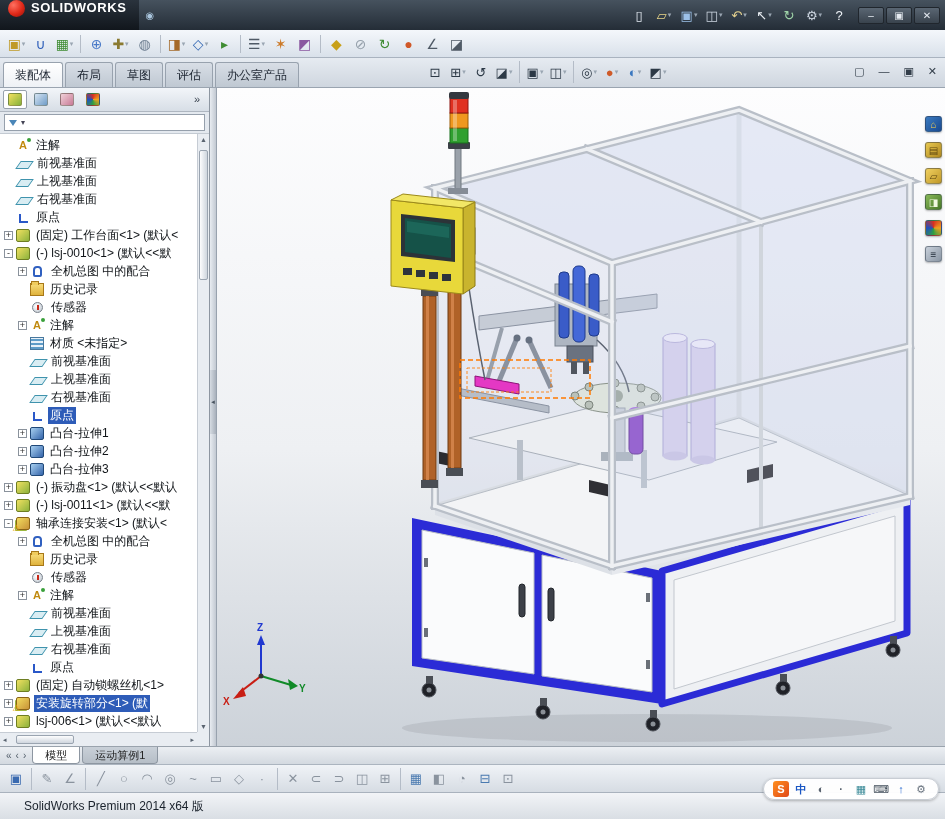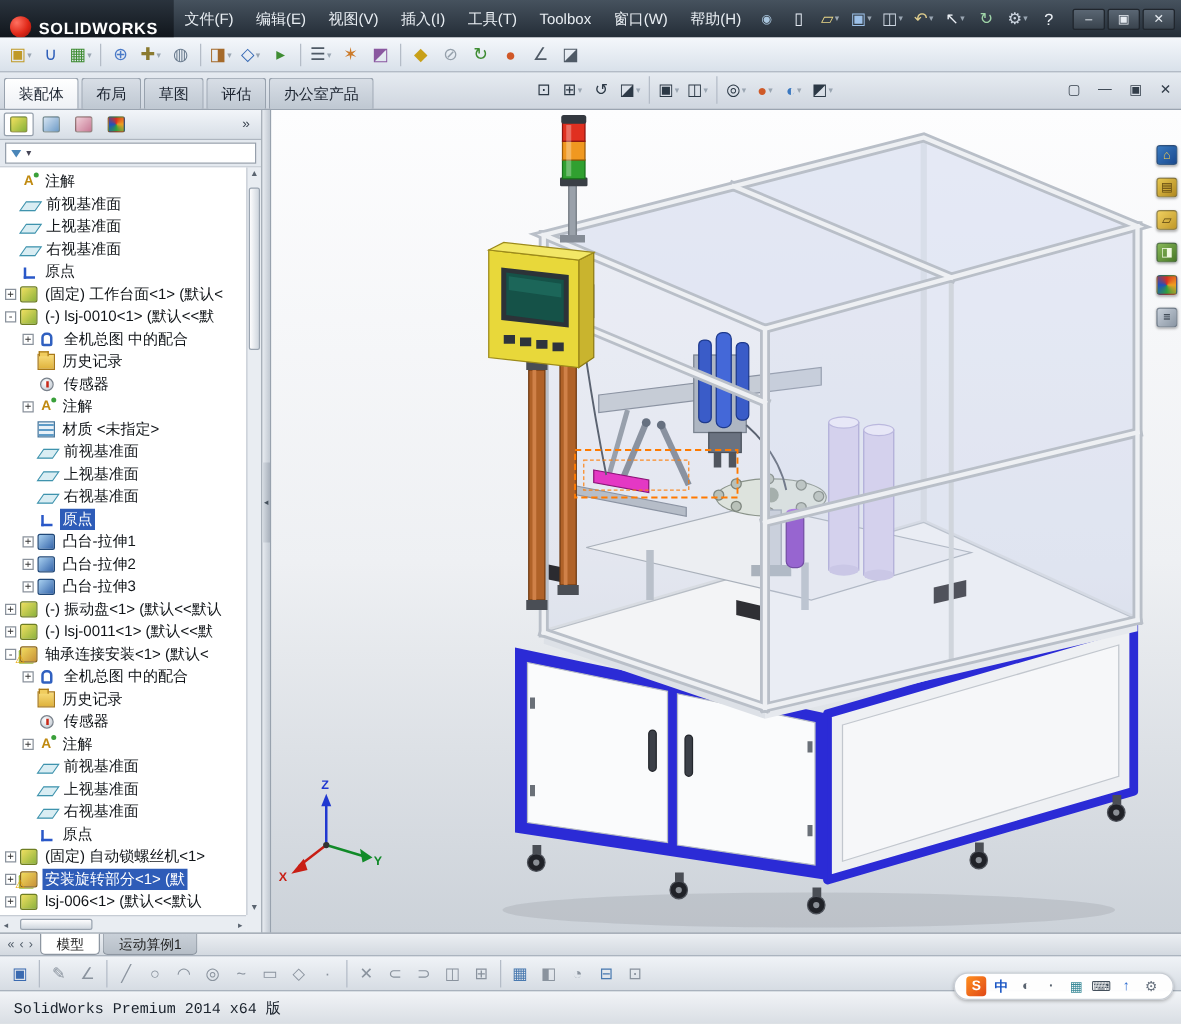--- a/index.html
+++ b/index.html
@@ -3,21 +3,21 @@
 <meta charset="utf-8">
 <style>
   * { box-sizing: border-box; margin: 0; padding: 0; }
   html,body { width:945px; height:819px; overflow:hidden; }
   body { font-family:"Liberation Sans","DejaVu Sans",sans-serif; font-size:12px; }
   #app { position:relative; width:945px; height:819px; background:#cfd4da; overflow:hidden; user-select:none; }
 
   
   .titlebar { position:absolute; top:0; left:0; right:0; height:30px;
     background:linear-gradient(#46525e,#242d37); display:flex; align-items:center; color:#e9eef3; }
-  .logo { height:30px; display:flex; align-items:flex-end; gap:6px; padding:0 12px 0 8px;
+  .logo { height:30px; display:flex; align-items:flex-start; gap:6px; padding:0 12px 0 8px;
     background:linear-gradient(#2a333d,#11161c); }
   .logo-mark { width:17px; height:17px; border-radius:50%;
     background:radial-gradient(circle at 32% 30%,#ff7060 0%,#e02818 55%,#8c1008 100%); }
   .logo-text { font-weight:700; font-size:13px; letter-spacing:.6px; color:#fff; }
   .menubar { display:flex; align-items:center; height:100%; }
   .menu-item { padding:0 9px; line-height:30px; font-size:12px; cursor:default; }
   .menu-pin { color:#aac6de; font-size:10px; padding:0 7px; }
   .qat { margin-left:auto; display:flex; align-items:center; gap:3px; padding-right:8px; }
   .chip { display:inline-flex; align-items:center; justify-content:center; border-radius:3px; cursor:default; }
   .qat .chip { width:22px; height:20px; font-size:13px; }
@@ -129,51 +129,40 @@
   .mtab.active { background:#fff; }
 
   .bottombar { position:absolute; top:764px; left:0; right:0; height:28px;
     background:linear-gradient(#f0f3f7,#d6dce3); border-top:1px solid #abb4bf;
     display:flex; align-items:center; padding:0 5px; gap:1px; }
   .bottombar .chip { width:22px; height:22px; font-size:13px; color:#8a939e; }
 
   .statusbar { position:absolute; top:792px; left:0; right:0; height:27px;
     background:linear-gradient(#f2f4f7,#d9dee4); border-top:1px solid #a9b2bd;
     display:flex; align-items:center; font-size:12px; color:#1a222c; }
-  .sb-left { padding-left:11px; font-family:Liberation Mono, monospace; }
+  .sb-left { padding-left:24px; font-family:Liberation Sans, sans-serif; }
   .sb-right { margin-left:auto; display:flex; align-items:center; height:100%; }
   .sb-cell { padding:0 12px; border-left:1px solid #b8c0c9; height:72%; display:flex; align-items:center; white-space:nowrap; }
 
   .imebar { position:absolute; right:6px; top:778px; height:22px; background:rgba(255,255,255,.96);
     border:1px solid #c8cdd4; border-radius:11px; box-shadow:0 1px 3px rgba(0,0,0,.28);
     display:flex; align-items:center; gap:4px; padding:0 9px; z-index:5; }
   .imeico { width:16px; height:16px; display:flex; align-items:center; justify-content:center;
     font-size:11px; font-weight:700; border-radius:3px; }
 </style>
 </head>
 <body>
 
 <div id="app">
 
   <div class="titlebar">
     <div class="logo">
       <span class="logo-mark"></span>
       <span class="logo-text">SOLIDWORKS</span>
     </div>
-    <div class="menubar">
-
-    <span class="menu-item">文件(F)</span>
-        <span class="menu-item">编辑(E)</span>
-        <span class="menu-item">视图(V)</span>
-        <span class="menu-item">插入(I)</span>
-        <span class="menu-item">工具(T)</span>
-        <span class="menu-item">Toolbox</span>
-        <span class="menu-item">窗口(W)</span>
-        <span class="menu-item">帮助(H)</span>
-      </div>
     <span class="menu-pin">◉</span>
     <div class="qat">
 
         <span class="chip" style="color: rgb(228, 234, 242);">
           <span>▯</span>
         </span>
 
         <span class="chip hascaret" style="color: rgb(234, 215, 136);">
           <span>▱</span>
         </span>

